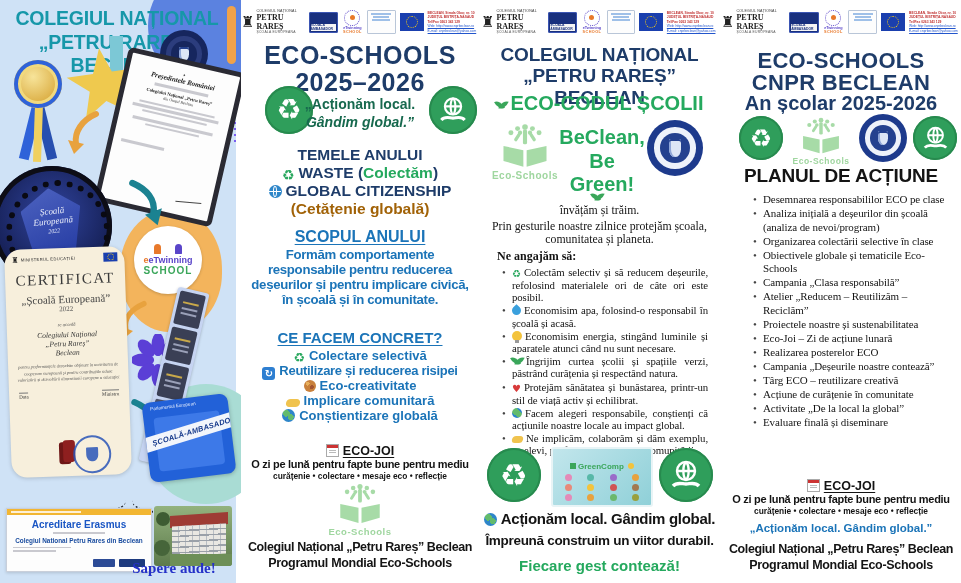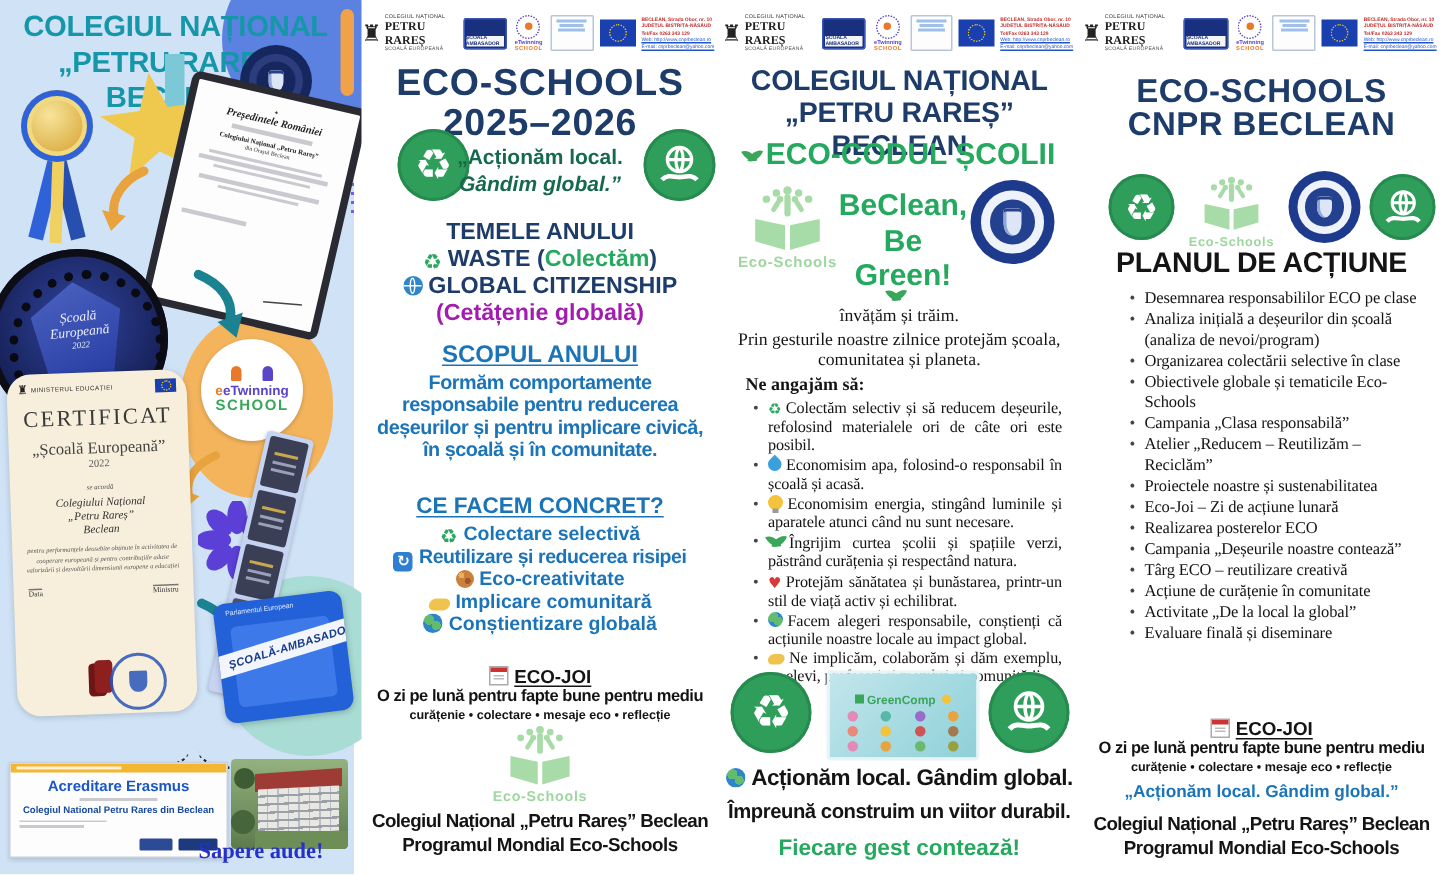--- a/index.html
+++ b/index.html
@@ -90,21 +90,21 @@
   .ic-cal{width:11px;height:11px;background:#fff;border:1px solid #aaa;position:relative;}
   .ic-cal:before{content:"";position:absolute;left:0;top:0;right:0;height:3px;background:#c33;}
   .ic-cal:after{content:"";position:absolute;left:2px;top:5px;right:2px;height:1px;background:#bbb;
                 box-shadow:0 2px 0 #bbb;}
 
   
   .navy{color:#1e3c69;}
   .blue{color:#1b74b8;}
   .green{color:#25a95e;}
   .dkgreen{color:#17694e;}
-  .indigo{color:#a21caf;}
+  .indigo{color:#a16207;}
   .black{color:#141414;}
   .und{text-decoration:underline;text-underline-offset:2px;}
   .w100{left:0;right:0;}
 
   
   .c-list{position:absolute;left:16px;right:10px;}
   .c-item{position:relative;padding-left:15px;font-family:"Liberation Serif",serif;font-size:10.8px;
           line-height:12.2px;color:#141414;text-align:justify;letter-spacing:-.1px;margin-bottom:1px;}
   .c-item:before{content:"•";position:absolute;left:5px;color:#444;}
   .c-item .ic{margin-right:3px;vertical-align:-1px;}
@@ -627,20 +627,21 @@
         <div class="r">BECLEAN, Strada Obor, nr. 10</div>
         <div class="r">JUDEȚUL BISTRIȚA-NĂSĂUD</div>
         <div class="r">Tel/Fax 0263 343 129</div>
         <div class="u">Web: http://www.cnprbeclean.ro</div>
         <div class="u">E-mail: cnprbeclean@yahoo.com</div>
       </div>
     </div>
 
     <div class="abs ctr b navy w100" style="top:48px;font-size:22px;letter-spacing:.3px;">ECO-SCHOOLS</div>
     <div class="abs ctr b navy w100" style="top:70px;font-size:22px;letter-spacing:.3px;">CNPR BECLEAN</div>
+    <div class="abs ctr b navy w100" style="top:92px;font-size:20px;">An școlar 2025-2026</div>
 
     <div class="emblem" style="left:18px;top:116px;width:44px;height:44px;">
       <span class="glyph" style="font-size:25px;">♻</span>
     </div>
     <div class="ecologo" style="left:68px;top:116px;width:64px;">
       <svg viewBox="0 0 64 58" style="width:52px;height:40px;">
         <g fill="#a7dba7">
           <circle cx="32" cy="6" r="3.4"></circle>
             <circle cx="23" cy="8" r="3"></circle>
             <circle cx="41" cy="8" r="3"></circle>

